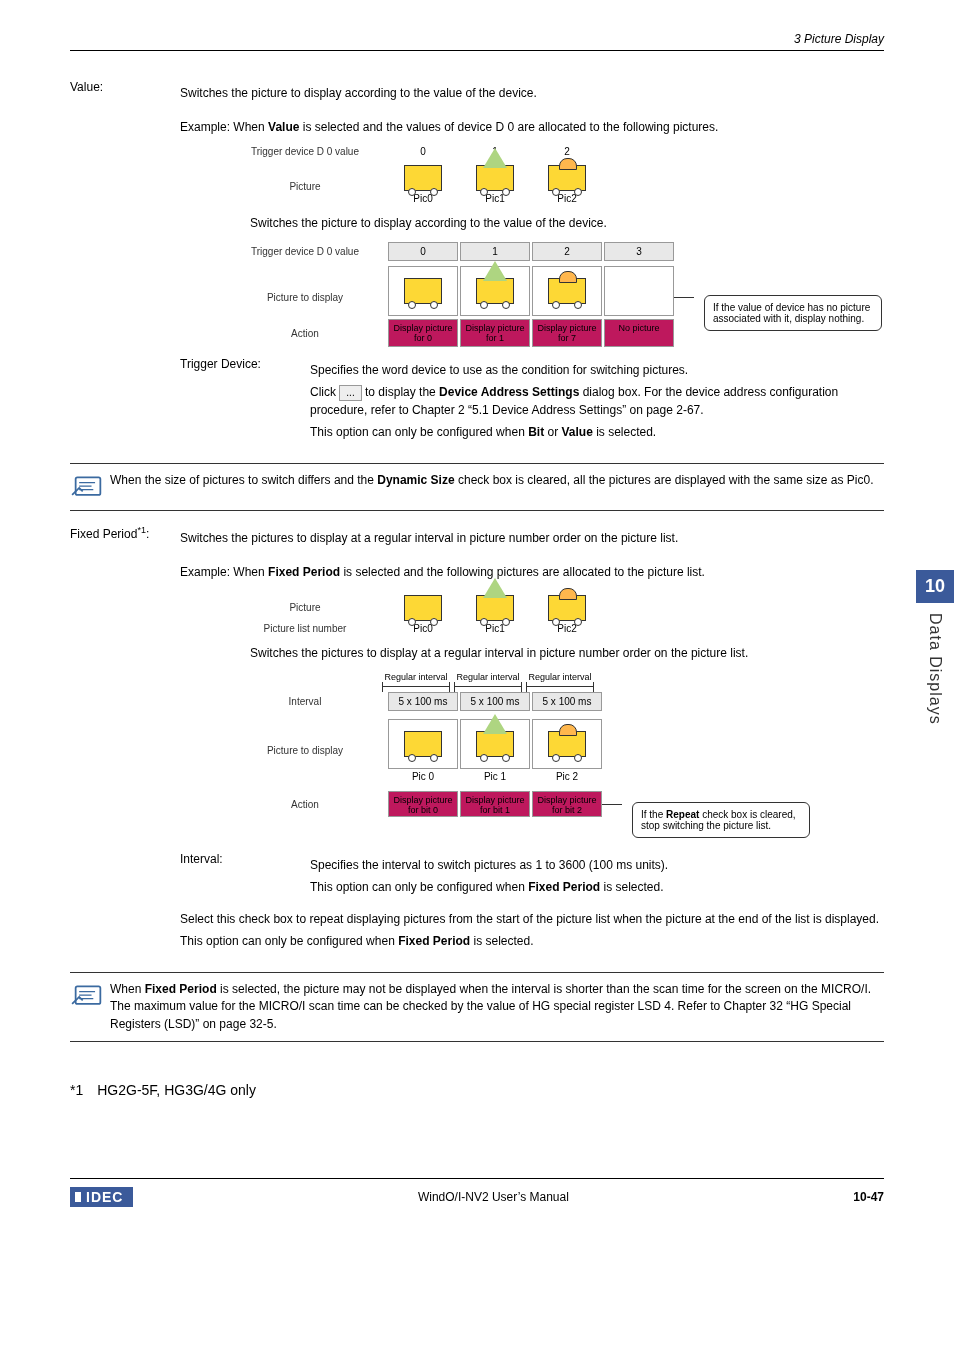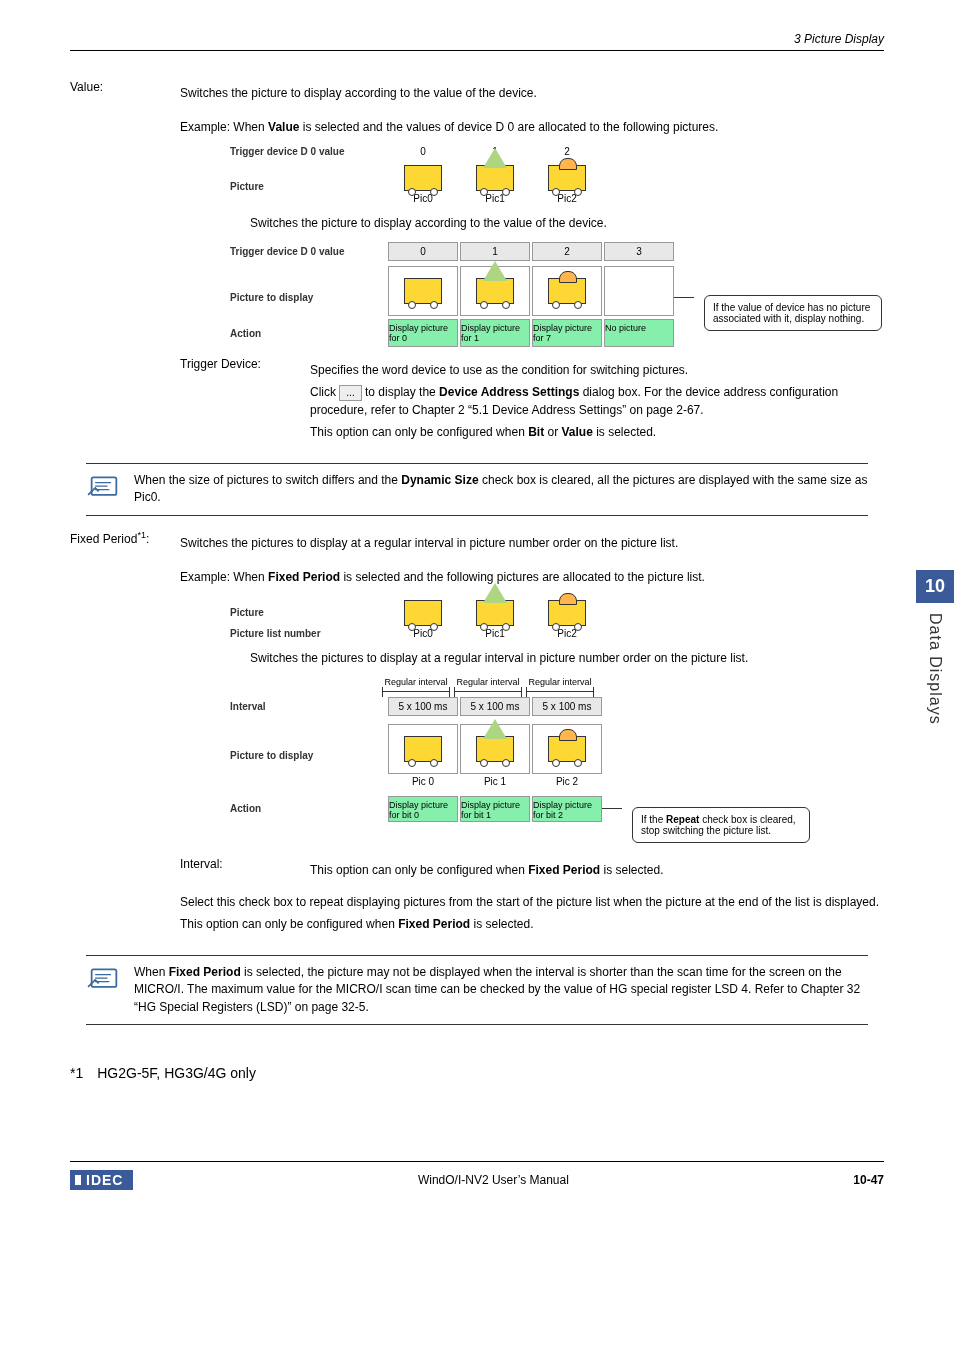--- a/index.html
+++ b/index.html
@@ -59,22 +59,22 @@
   .diagram {
     margin: 10px 0 10px 50px;
   }
   .diagram-row {
     display: flex;
     align-items: center;
     margin-bottom: 2px;
   }
   .diagram-label {
     width: 150px;
-    text-align: left;
-    font-weight: bold;
+    text-align: center;
+    font-weight: normal;
     font-size: 10px;
     color: #333;
     padding-right: 8px;
   }
   .diagram-cells {
     display: flex;
     gap: 2px;
   }
   .dcell {
     width: 70px;
@@ -94,25 +94,26 @@
     border: 1px solid #999;
     height: 50px;
     width: 70px;
     box-sizing: border-box;
     display: flex;
     align-items: center;
     justify-content: center;
     position: relative;
   }
   .dcell-a {
-    background: #86efac;
+    background: #be185d;
     border: 1px solid #999;
     padding: 3px 0;
     font-size: 9px;
     width: 70px;
+    text-align: center;
     box-sizing: border-box;
   }
   .pic-label {
     font-size: 10px;
     text-align: center;
     margin-top: 2px;
   }
   .pic-cart {
     width: 36px;
     height: 24px;
@@ -175,24 +176,24 @@
   .callout-line {
     width: 20px;
     height: 1px;
     background: #333;
     align-self: center;
   }
   .note-box {
     border-top: 1px solid #333;
     border-bottom: 1px solid #333;
     padding: 8px 0 8px 0;
-    margin: 14px 16px;
+    margin: 14px 0;
     display: flex;
     align-items: flex-start;
-    gap: 12px;
+    gap: 4px;
   }
   .note-icon {
     width: 36px;
     height: 30px;
     flex-shrink: 0;
   }
   .note-icon svg { width: 100%; height: 100%; }
   .note-text { flex: 1; font-size: 12px; line-height: 1.45; }
   .dotsbtn {
     display: inline-block;
@@ -543,20 +544,21 @@
               <div class="callout">
                 <span>If the </span><span class="bold">Repeat</span><span> check box is cleared, stop switching the picture list.</span>
               </div>
             </div>
           </div>
         </div>
 
         <div class="row" style="margin-top:14px;">
           <div class="label-col2">Interval:</div>
           <div class="body-col">
+            <p>Specifies the interval to switch pictures as 1 to 3600 (100 ms units).</p>
             <p><span>This option can only be configured when </span><span class="bold">Fixed Period</span><span> is selected.</span></p>
           </div>
         </div>
         <div class="row" style="margin-top:6px;">
           <div class="body-col">
             <p>Select this check box to repeat displaying pictures from the start of the picture list when the picture at the end of the list is displayed.</p>
             <p><span>This option can only be configured when </span><span class="bold">Fixed Period</span><span> is selected.</span></p>
           </div>
         </div>
 

